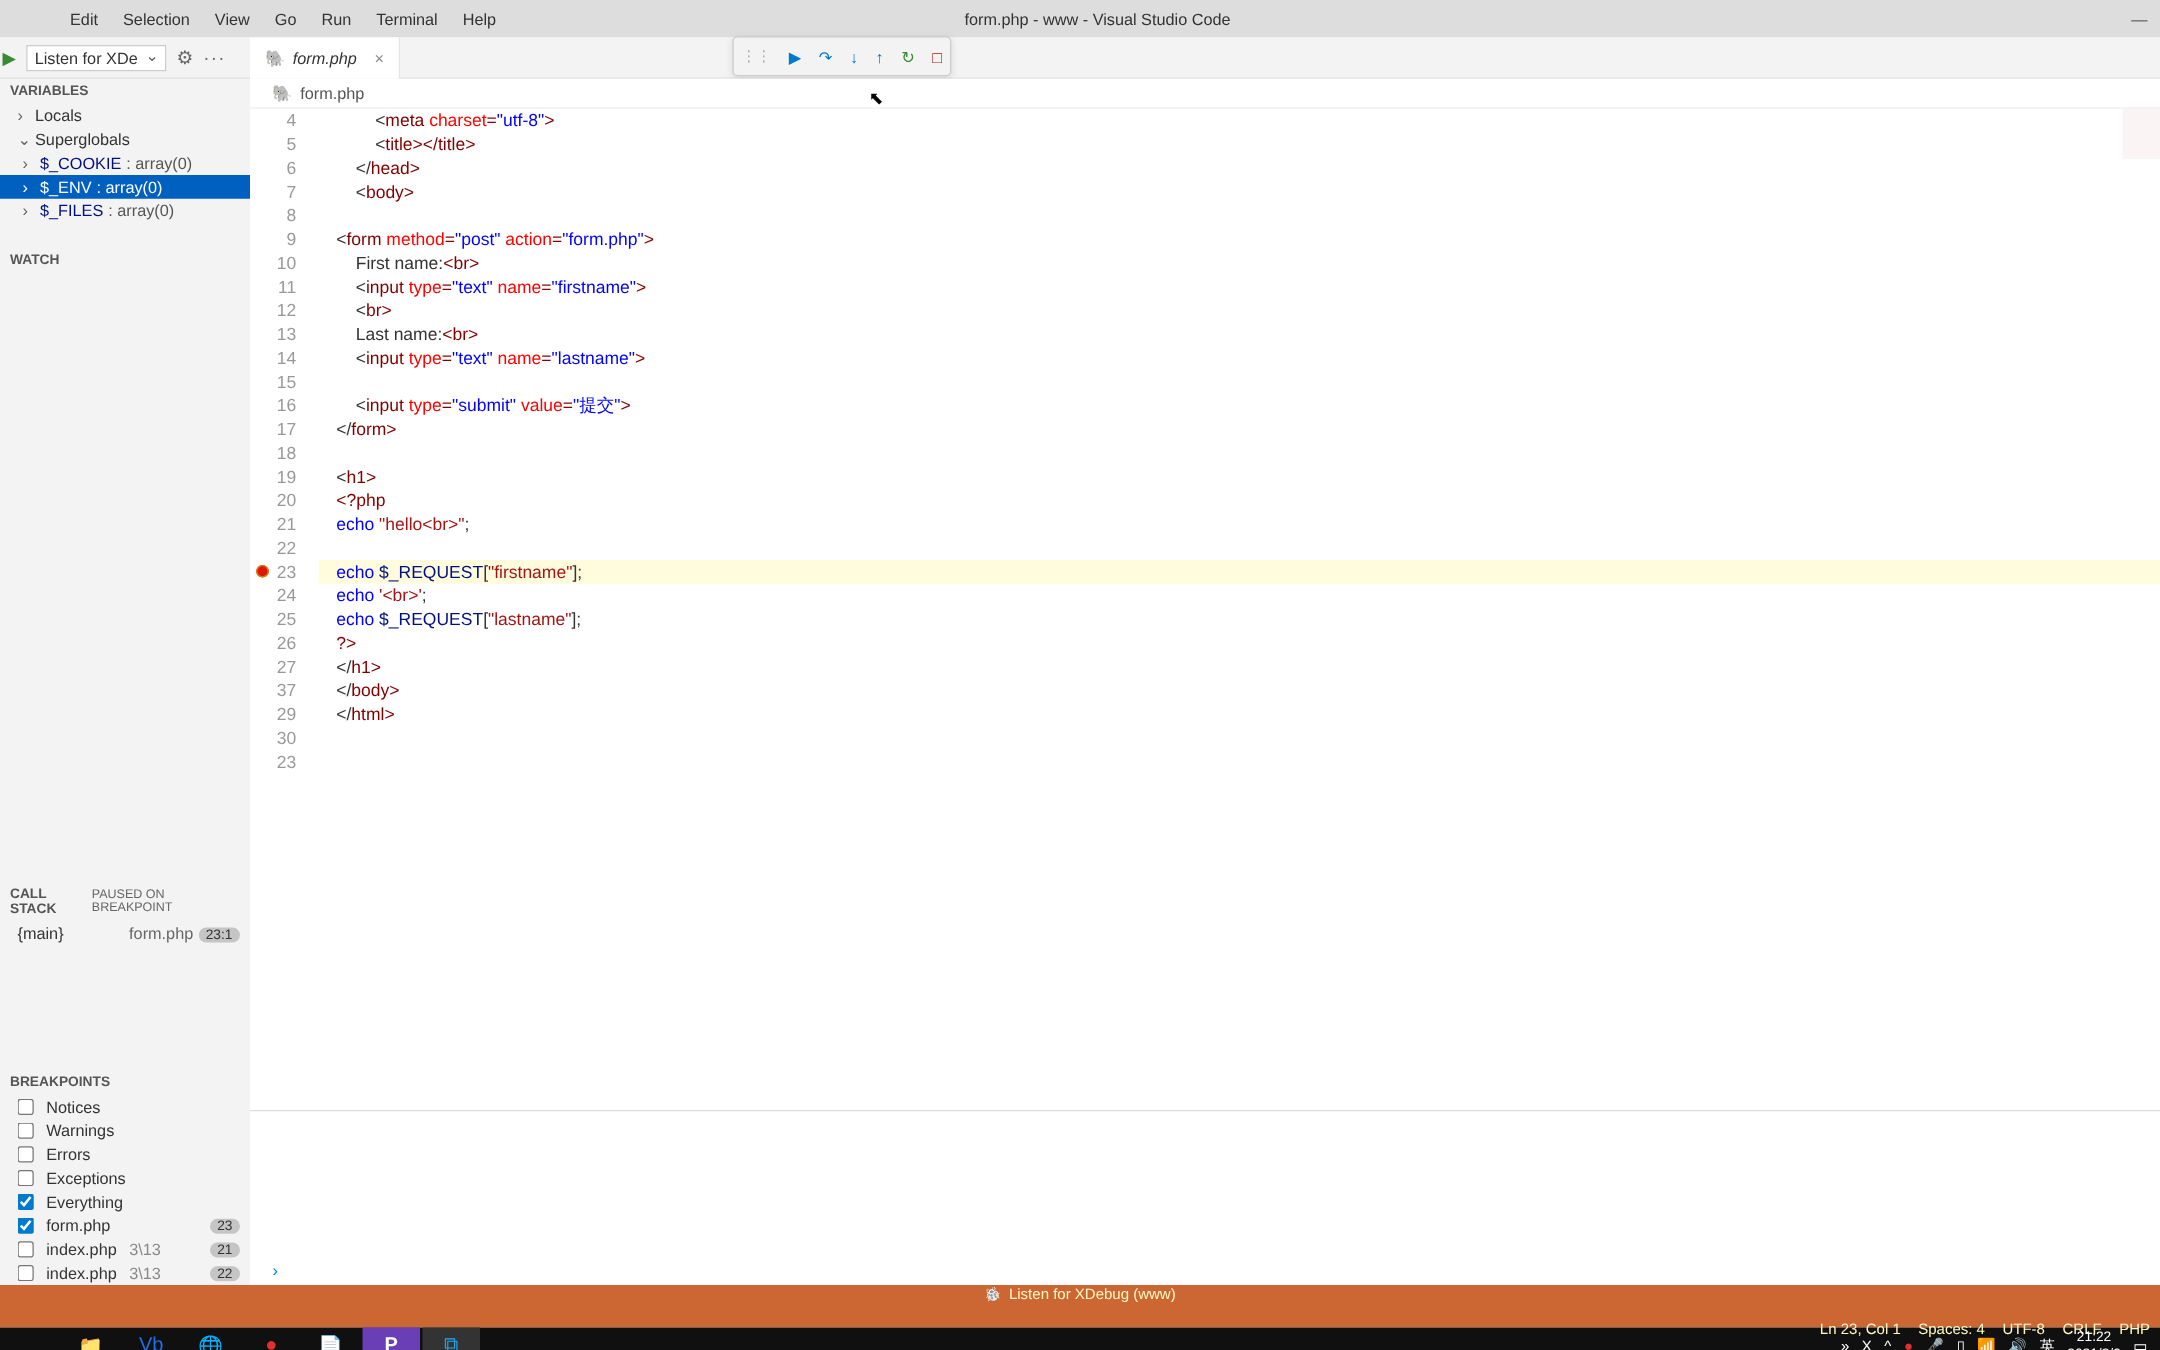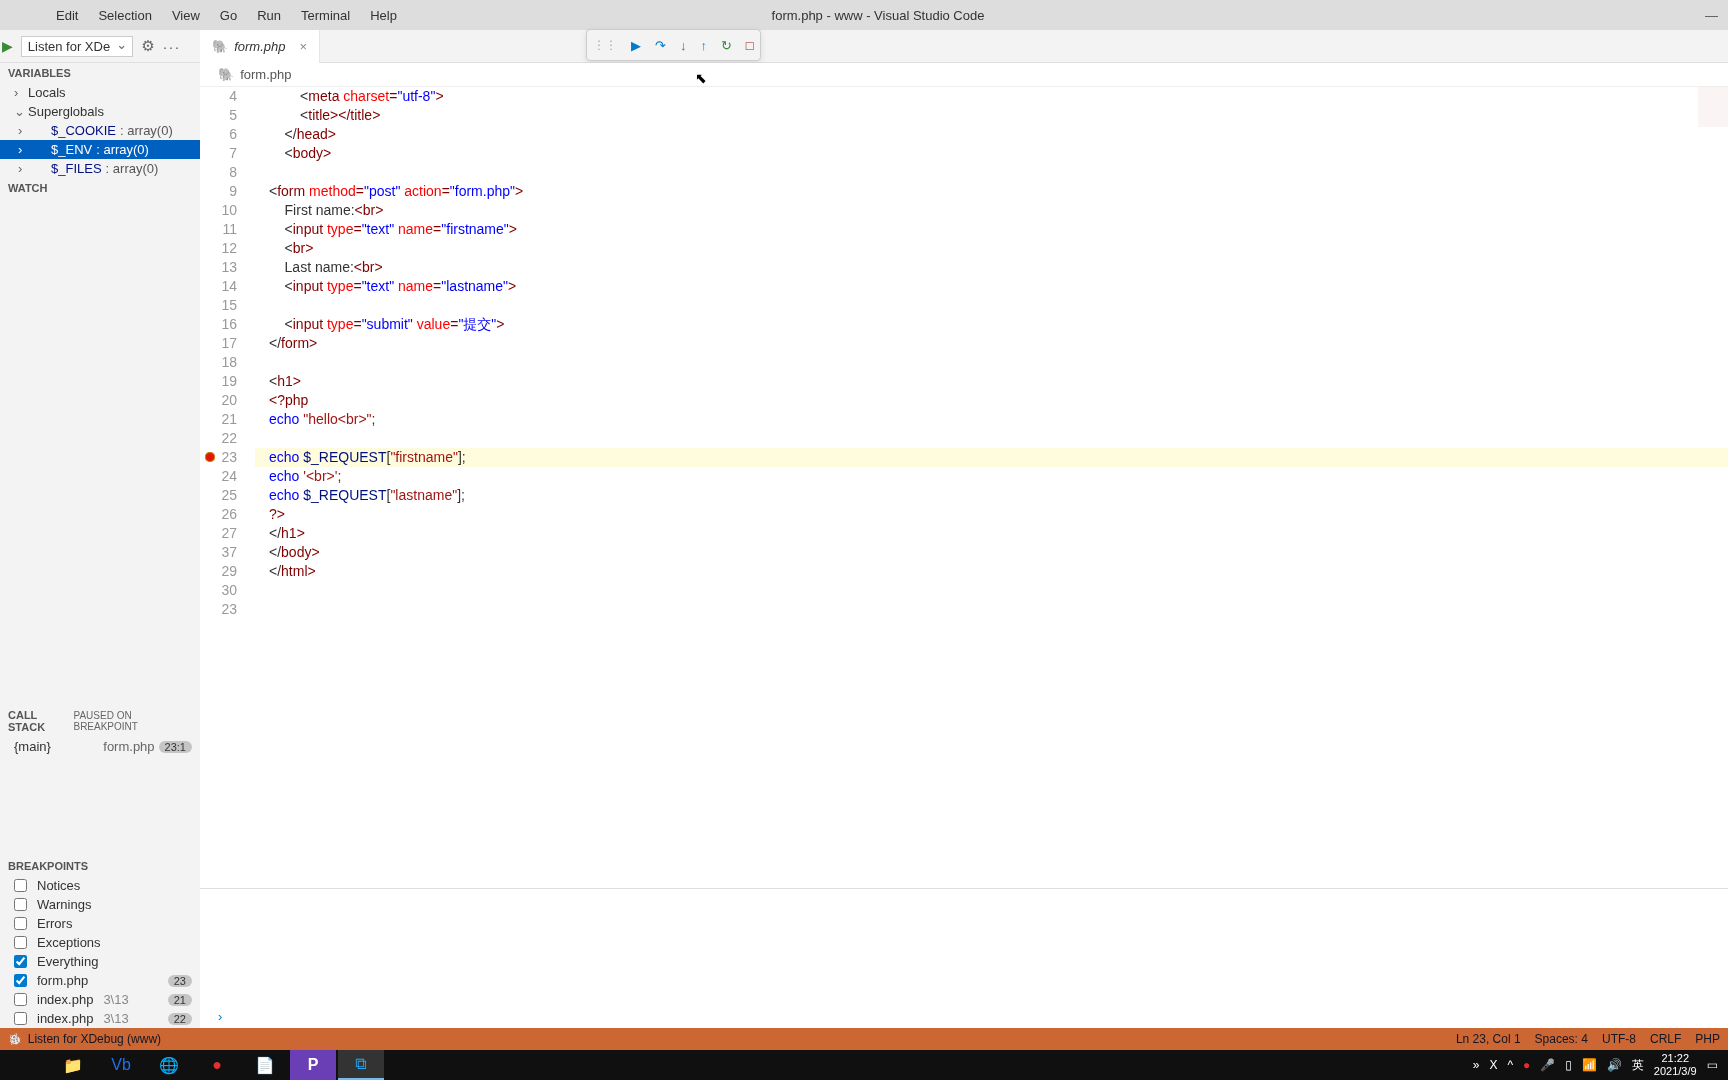--- a/index.html
+++ b/index.html
@@ -35,21 +35,21 @@
   
   .main { display: flex; height: calc(100% - 30px - 33px - 22px - 30px); }
 
   
   .sidebar { width: 200px; background: #f3f3f3; overflow: hidden; display: flex; flex-direction: column; }
   .section-header { font-size: 11px; font-weight: 700; color: #555; padding: 4px 8px; text-transform: uppercase; }
   .var-item, .stack-item, .bp-item { padding: 2px 8px 2px 14px; font-size: 13px; display: flex; align-items: center; gap: 4px; }
   .indent { padding-left: 18px; }
   .mono { font-family: Consolas, monospace; font-size: 13px; }
   .chev { color: #666; width: 10px; display: inline-block; }
-  .var-name { color: #001080; margin-left: 19px; }
+  .var-name { color: #001080; }
   .var-val { color: #555; }
   .selected-row { background: #0060c0; color: #fff; }
   .selected-row .var-name, .selected-row .var-val, .selected-row .chev { color: #fff; }
 
   .callstack-header { display: flex; justify-content: space-between; align-items: center; padding: 4px 8px; }
   .paused-label { font-size: 10px; color: #666; }
   .stack-right { margin-left: auto; color: #666; }
   .badge { background: #c5c5c5; color: #333; border-radius: 8px; padding: 0 6px; font-size: 11px; margin-left: 4px; }
 
   .bp-item input[type=checkbox] { margin-right: 6px; accent-color: #007acc; }
@@ -89,21 +89,21 @@
   .panel-tabs { display: flex; align-items: center; gap: 22px; padding: 6px 20px; color: #666; font-size: 11px; }
   .panel-tabs span { text-transform: uppercase; cursor: pointer; padding-bottom: 4px; }
   .panel-tabs .active { color: #333; border-bottom: 1px solid #333; }
   .panel-filter { margin-left: auto; }
   .panel-filter input { width: 300px; padding: 4px 8px; border: 1px solid #ccc; font-size: 12px; }
   .panel-icon { color: #666; margin-left: 12px; }
   .panel-body { flex: 1; padding-left: 18px; display: flex; align-items: flex-end; padding-bottom: 4px; }
   .panel-body .prompt { color: #007acc; }
 
   
-  .statusbar { height: 22px; background: #cc6633; color: #0f172a; display: flex; align-items: center; font-size: 12px; padding: 0 8px; gap: 14px; }
+  .statusbar { height: 34px; background: #cc6633; color: #fef9c3; display: flex; align-items: center; font-size: 12px; padding: 0 8px; gap: 14px; flex-direction: column; }
   .statusbar .left { display: flex; align-items: center; gap: 6px; }
   .statusbar .right { margin-left: auto; display: flex; gap: 14px; }
   .bug-icon::before { content: "🐞"; filter: grayscale(1) brightness(3); font-size: 11px; }
 
   
   .taskbar { height: 30px; background: #101010; display: flex; align-items: center; padding: 0 2px; gap: 2px; color: #fff; font-size: 12px; }
   .task-icon { width: 46px; height: 30px; display: flex; align-items: center; justify-content: center; font-size: 16px; }
   .task-icon.active { border-bottom: 2px solid #76b9ed; background: #333; }
   .tray { margin-left: auto; display: flex; align-items: center; gap: 10px; padding-right: 8px; }
   .clock { text-align: center; line-height: 13px; font-size: 11px; }
@@ -177,21 +177,21 @@
           <span class="var-name">$_ENV</span>
           <span class="var-val">: array(0)</span>
         </div>
         <div class="var-item indent mono">
           <span class="chev">›</span>
           <span class="var-name">$_FILES</span>
           <span class="var-val">: array(0)</span>
         </div>
       </div>
 
-    <div class="section-header" style="margin-top:0">WATCH</div>
+    <div class="section-header" style="margin-top:20px">WATCH</div>
 
     <div style="flex:1"></div>
 
     <div class="callstack-header">
       <span class="section-header" style="padding:0">CALL STACK</span>
       <span class="paused-label">PAUSED ON BREAKPOINT</span>
     </div>
     <div class="stack-item mono">
       <span>{main}</span>
       <span class="stack-right"><span>form.php</span><span class="badge">23:1</span></span>

